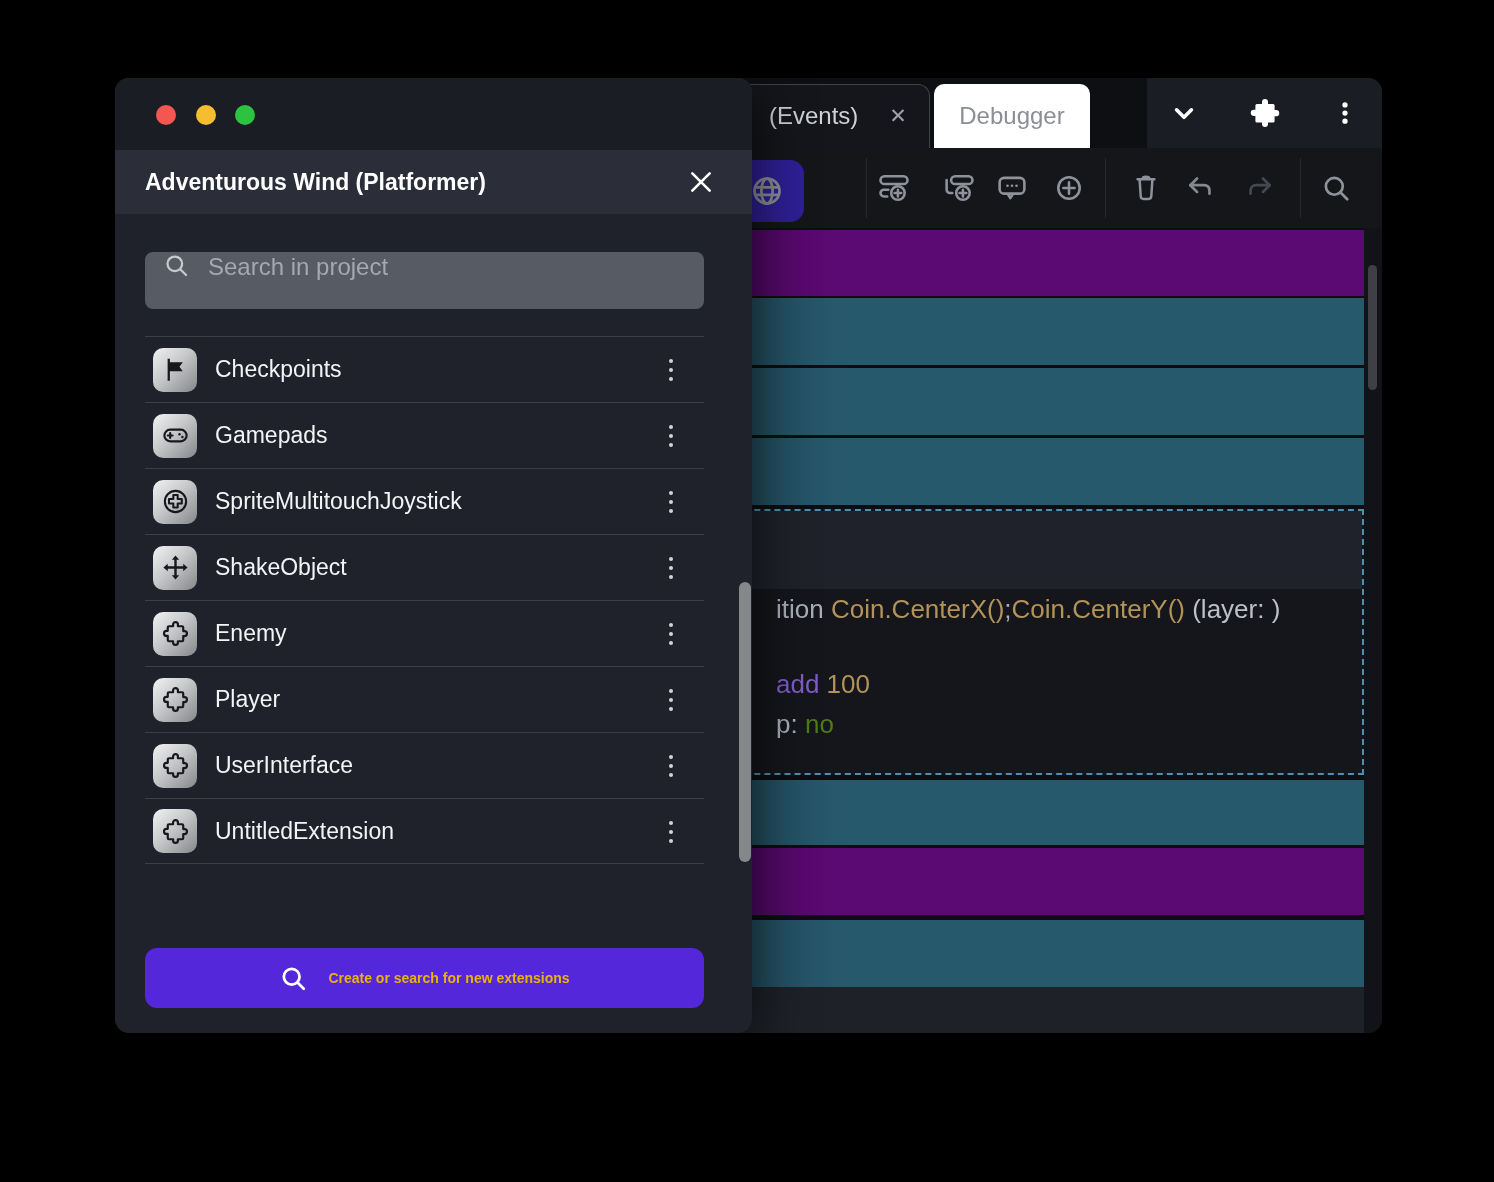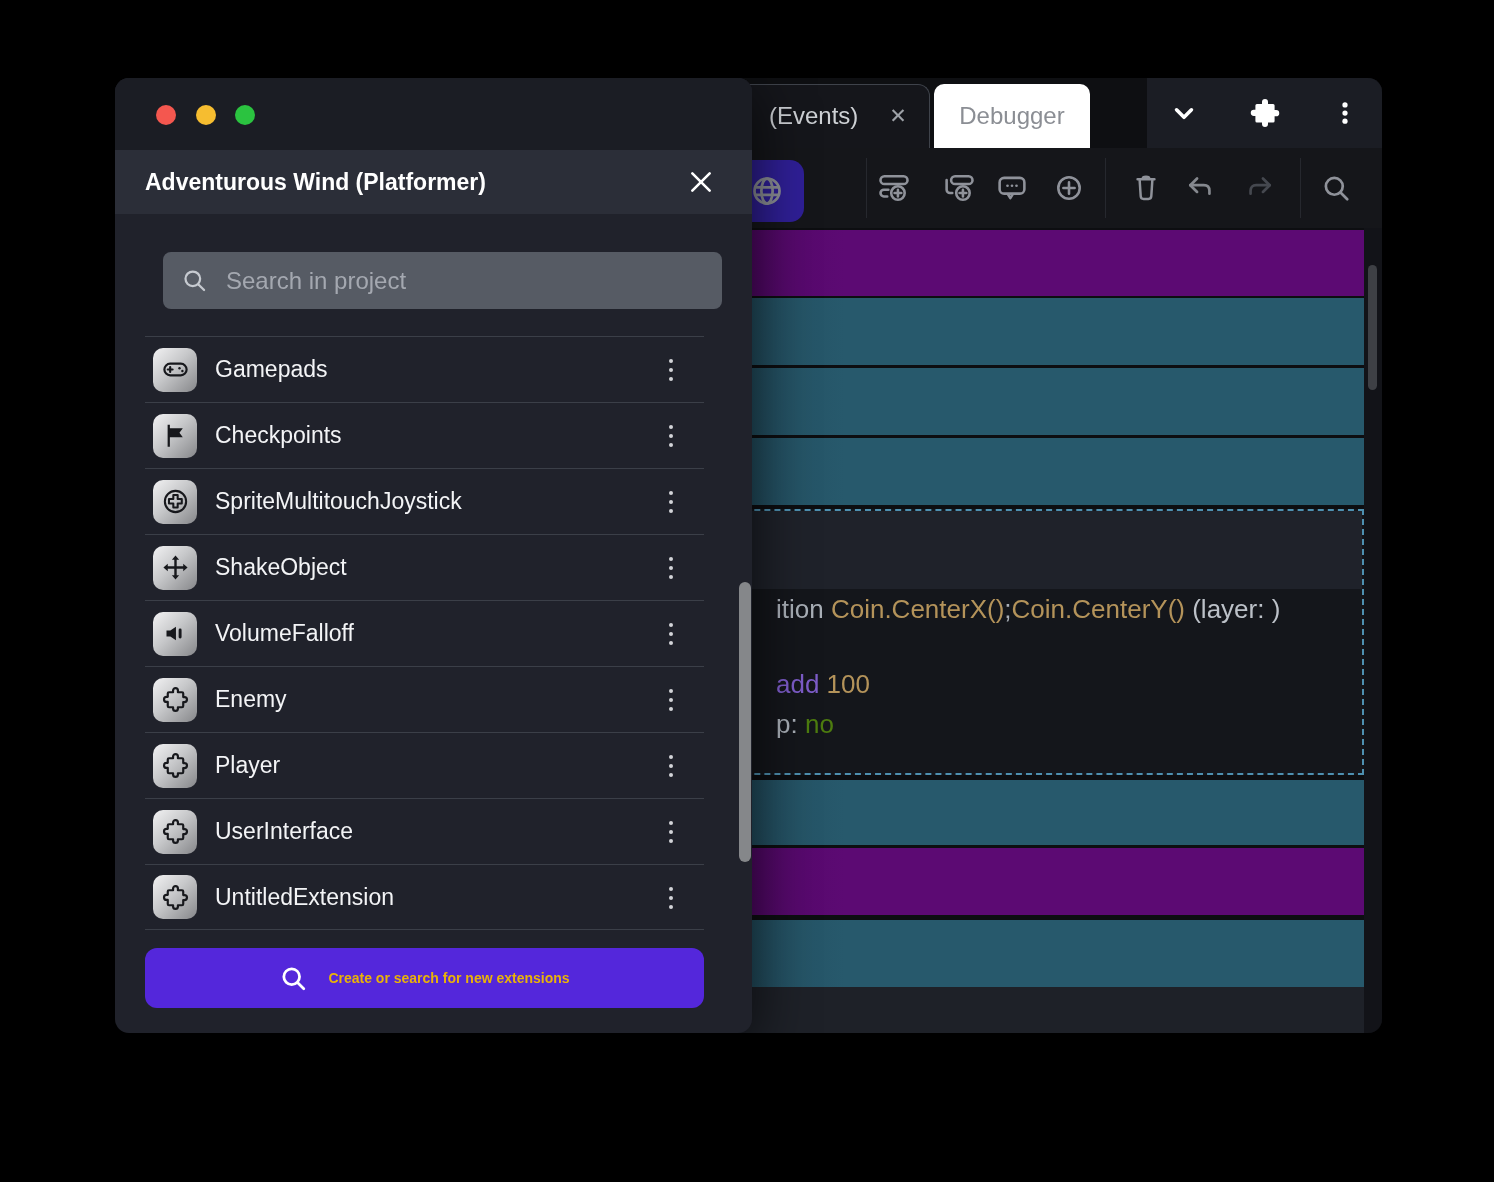--- a/index.html
+++ b/index.html
@@ -41,22 +41,22 @@
   .c-gray{color:#a9afb7}.c-gold{color:#b4935a}.c-light{color:#bcc1c8}.c-purple{color:#7d5cc9}.c-green{color:#4d7c0f}
 
   
   .dialog-win{position:absolute;left:115px;top:78px;width:637px;height:955px;background:#20222b;
     border-radius:14px;overflow:hidden;box-shadow:0 14px 60px rgba(0,0,0,.7);}
   .titlebar{position:absolute;left:0;top:0;right:0;height:72px;background:#1b1d24;}
   .light{position:absolute;top:27px;width:20px;height:20px;border-radius:50%;}
   .header{position:absolute;left:0;top:72px;right:0;height:64px;background:#2b2e38;}
   .dlg-title{position:absolute;left:30px;top:0;line-height:64px;font-size:23px;font-weight:bold;color:#ffffff;}
   .dlg-close{position:absolute;right:36px;top:17px;width:30px;height:30px;display:flex;align-items:center;justify-content:center;}
-  .search-box{position:absolute;left:48px;top:174px;width:559px;height:57px;background:#565b64;border-radius:8px;
-    display:flex;align-items:center;padding:0 18px;}
+  .search-box{position:absolute;left:30px;top:174px;width:559px;height:57px;background:#565b64;border-radius:8px;
+    display:flex;align-items:flex-start;padding:0 18px;}
   .search-box input{flex:1;background:transparent;border:none;outline:none;font-size:24px;color:#e8eaed;margin-left:16px;}
   .search-box input::placeholder{color:#a4a8b0;opacity:1;}
 
   .ext-list{position:absolute;left:30px;top:258px;width:559px;}
   .ext-row{position:relative;height:66px;border-top:1px solid #3b3f48;display:flex;align-items:center;}
   .ext-row:last-child{border-bottom:1px solid #3b3f48;}
   .tile{width:44px;height:44px;margin-left:8px;border-radius:10px;flex:0 0 auto;
     background:linear-gradient(135deg,#f2f2f3 0%,#c7c8ca 45%,#86878a 100%);
     display:flex;align-items:center;justify-content:center;}
   .ext-label{margin-left:18px;font-size:23px;color:#f3f4f6;}
@@ -231,51 +231,51 @@
         <circle cx="10.5" cy="10.5" r="6.5"></circle>
           <path d="M15.5 15.5l5 5"></path>
         </svg>
       <input type="text" placeholder="Search in project" style="">
     </div>
 
     <div class="ext-list">
 
       <div class="ext-row">
         <span class="tile">
+          <svg width="27" height="27" viewBox="0 0 24 24" fill="#17181c">
+              <path d="M5 2.5h2v3h11.5l-3 4 3 4H7v8.5H5z"></path>
+            </svg>
+        </span>
+        <span class="ext-label">Checkpoints</span>
+        <span class="kebab">
+            <i></i>
+            <i></i>
+            <i></i>
+          </span>
+      </div>
+
+      <div class="ext-row">
+        <span class="tile">
           <svg width="29" height="29" viewBox="0 0 24 24" fill="none" stroke="#17181c" stroke-width="1.8" stroke-linecap="round">
             <rect x="2.8" y="7.2" width="18.4" height="9.6" rx="4.8"></rect>
               <path d="M7.6 10v4M5.6 12h4"></path>
             <circle cx="15.3" cy="10.9" r="1" fill="#17181c" stroke="none"></circle>
               <circle cx="17.7" cy="13.2" r="1" fill="#17181c" stroke="none"></circle>
             </svg>
         </span>
         <span class="ext-label">Gamepads</span>
         <span class="kebab">
             <i></i>
             <i></i>
             <i></i>
           </span>
       </div>
 
       <div class="ext-row">
         <span class="tile">
-          <svg width="27" height="27" viewBox="0 0 24 24" fill="#17181c">
-              <path d="M5 2.5h2v3h11.5l-3 4 3 4H7v8.5H5z"></path>
-            </svg>
-        </span>
-        <span class="ext-label">Checkpoints</span>
-        <span class="kebab">
-            <i></i>
-            <i></i>
-            <i></i>
-          </span>
-      </div>
-
-      <div class="ext-row">
-        <span class="tile">
           <svg width="29" height="29" viewBox="0 0 24 24" fill="none" stroke="#17181c" stroke-width="1.7" stroke-linejoin="round">
             <circle cx="12" cy="12" r="8.8"></circle>
               <path d="M10.2 6.6h3.6V10h3.4v3.6h-3.4V17h-3.6v-3.4H6.6V10h3.6z"></path>
             </svg>
         </span>
         <span class="ext-label">SpriteMultitouchJoystick</span>
         <span class="kebab">
             <i></i>
             <i></i>
             <i></i>
@@ -289,34 +289,20 @@
             </svg>
         </span>
         <span class="ext-label">ShakeObject</span>
         <span class="kebab">
             <i></i>
             <i></i>
             <i></i>
           </span>
       </div>
 
-      <div class="ext-row">
-        <span class="tile">
-          <svg width="27" height="27" viewBox="0 0 24 24" fill="#17181c">
-            <path d="M4 9.3v5.4h3.4L12.4 18V6L7.4 9.3z"></path>
-              <rect x="14.8" y="7.6" width="2.6" height="8.8" rx="1.2"></rect>
-            </svg>
-        </span>
-        <span class="ext-label">VolumeFalloff</span>
-        <span class="kebab">
-            <i></i>
-            <i></i>
-            <i></i>
-          </span>
-      </div>
 
       <div class="ext-row">
         <span class="tile">
           <svg width="29" height="29" viewBox="0 0 24 24" fill="none" stroke="#17181c" stroke-width="1.8" stroke-linejoin="round">
             <path d="M10 4.6a2 2 0 0 1 4 0V6h3.4a1 1 0 0 1 1 1v3h1a2 2 0 0 1 0 4.2h-1v3.2a1 1 0 0 1-1 1H14v1a2 2 0 0 1-4 0v-1H6.6a1 1 0 0 1-1-1V14h-1a2 2 0 0 1 0-4.2h1V7a1 1 0 0 1 1-1H10z"></path>
             </svg>
         </span>
         <span class="ext-label">Enemy</span>
         <span class="kebab">
             <i></i>

